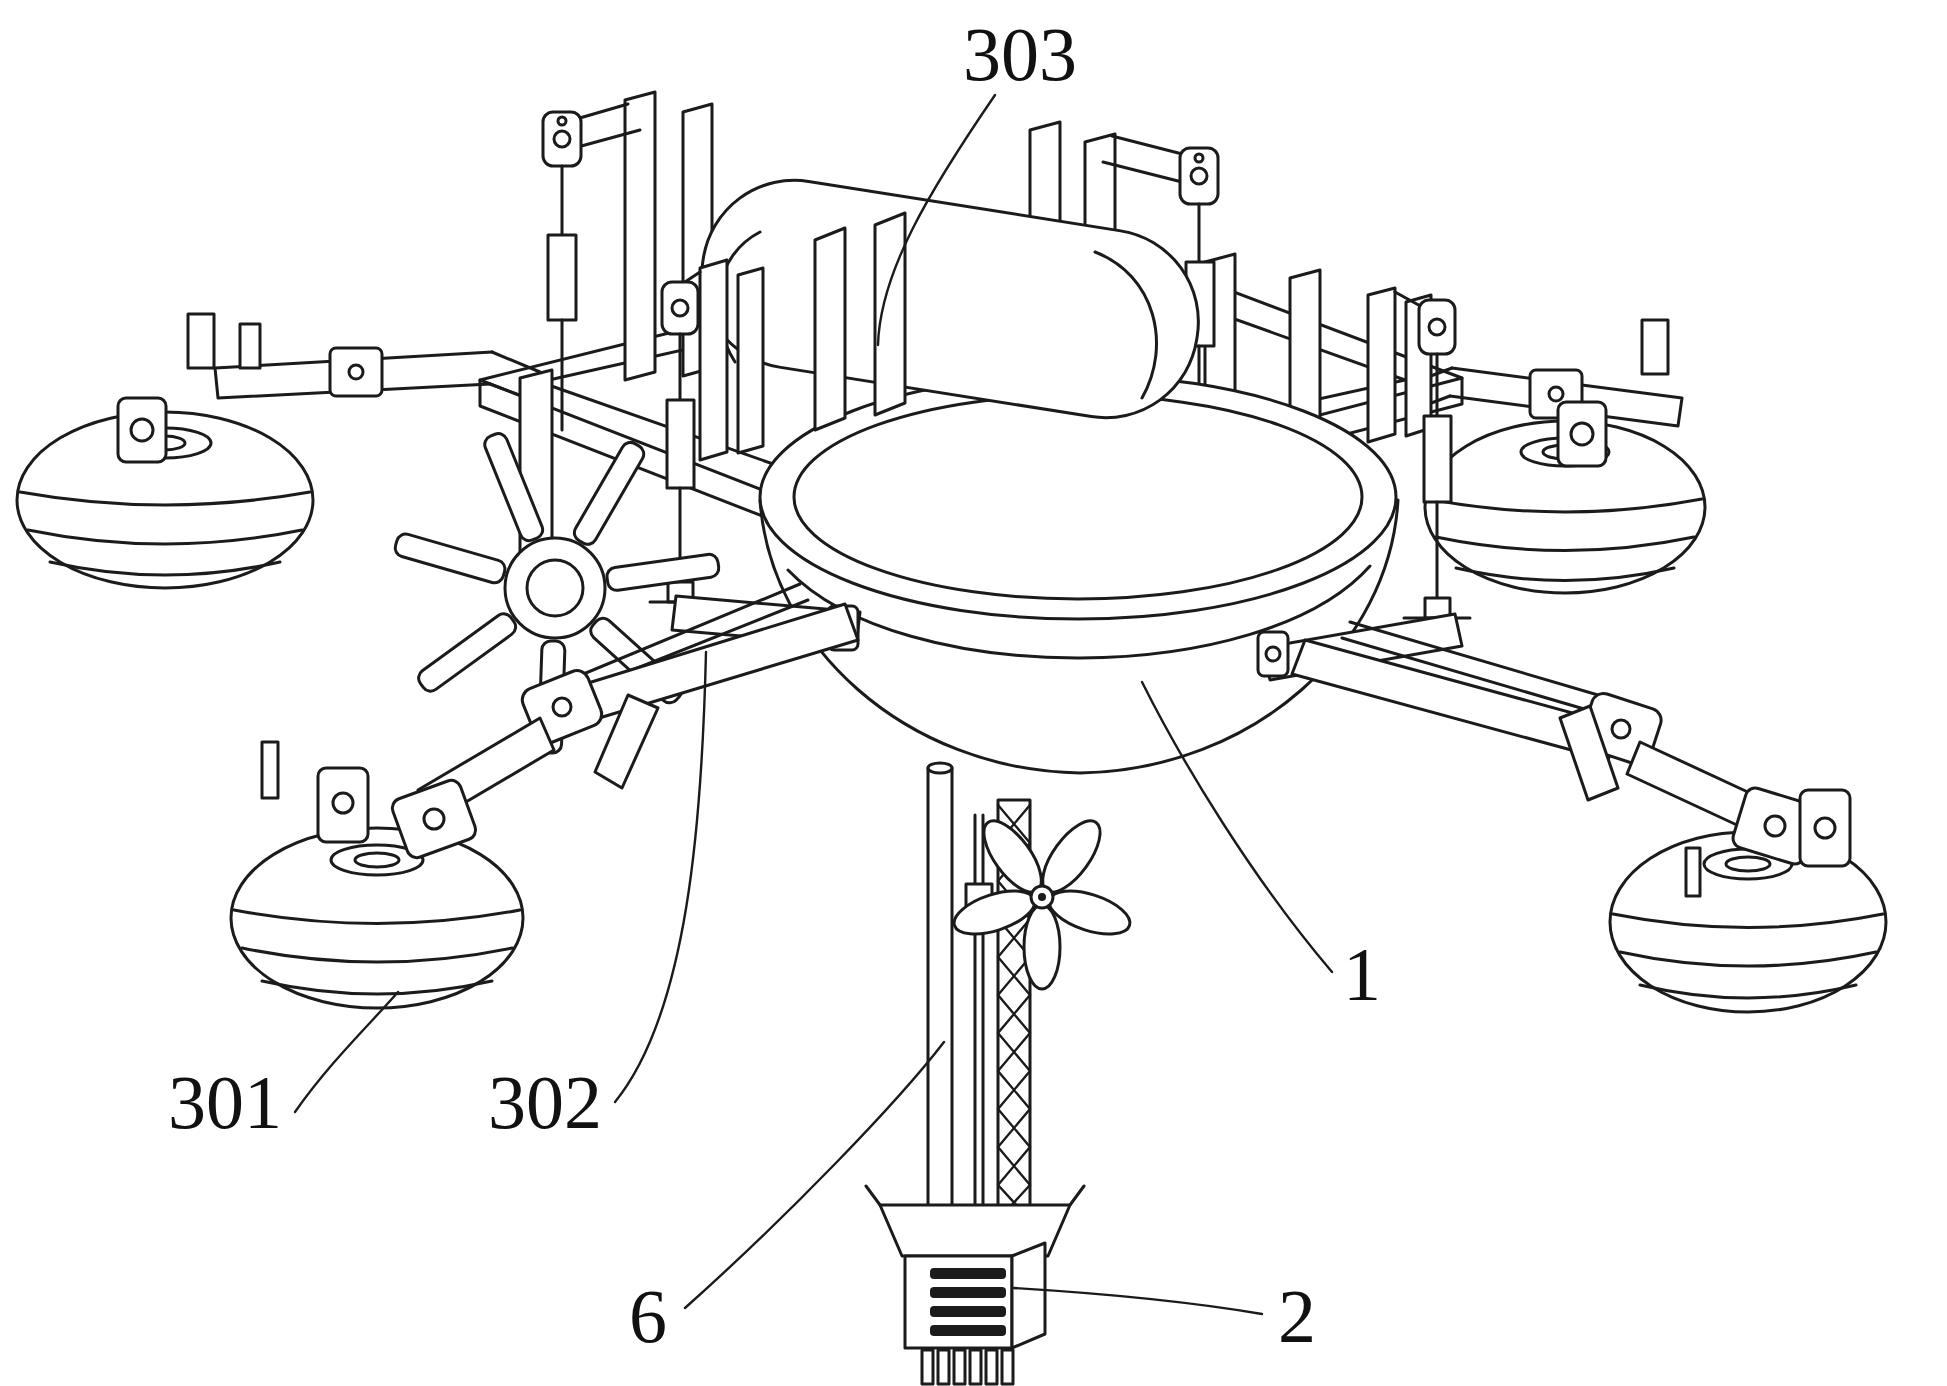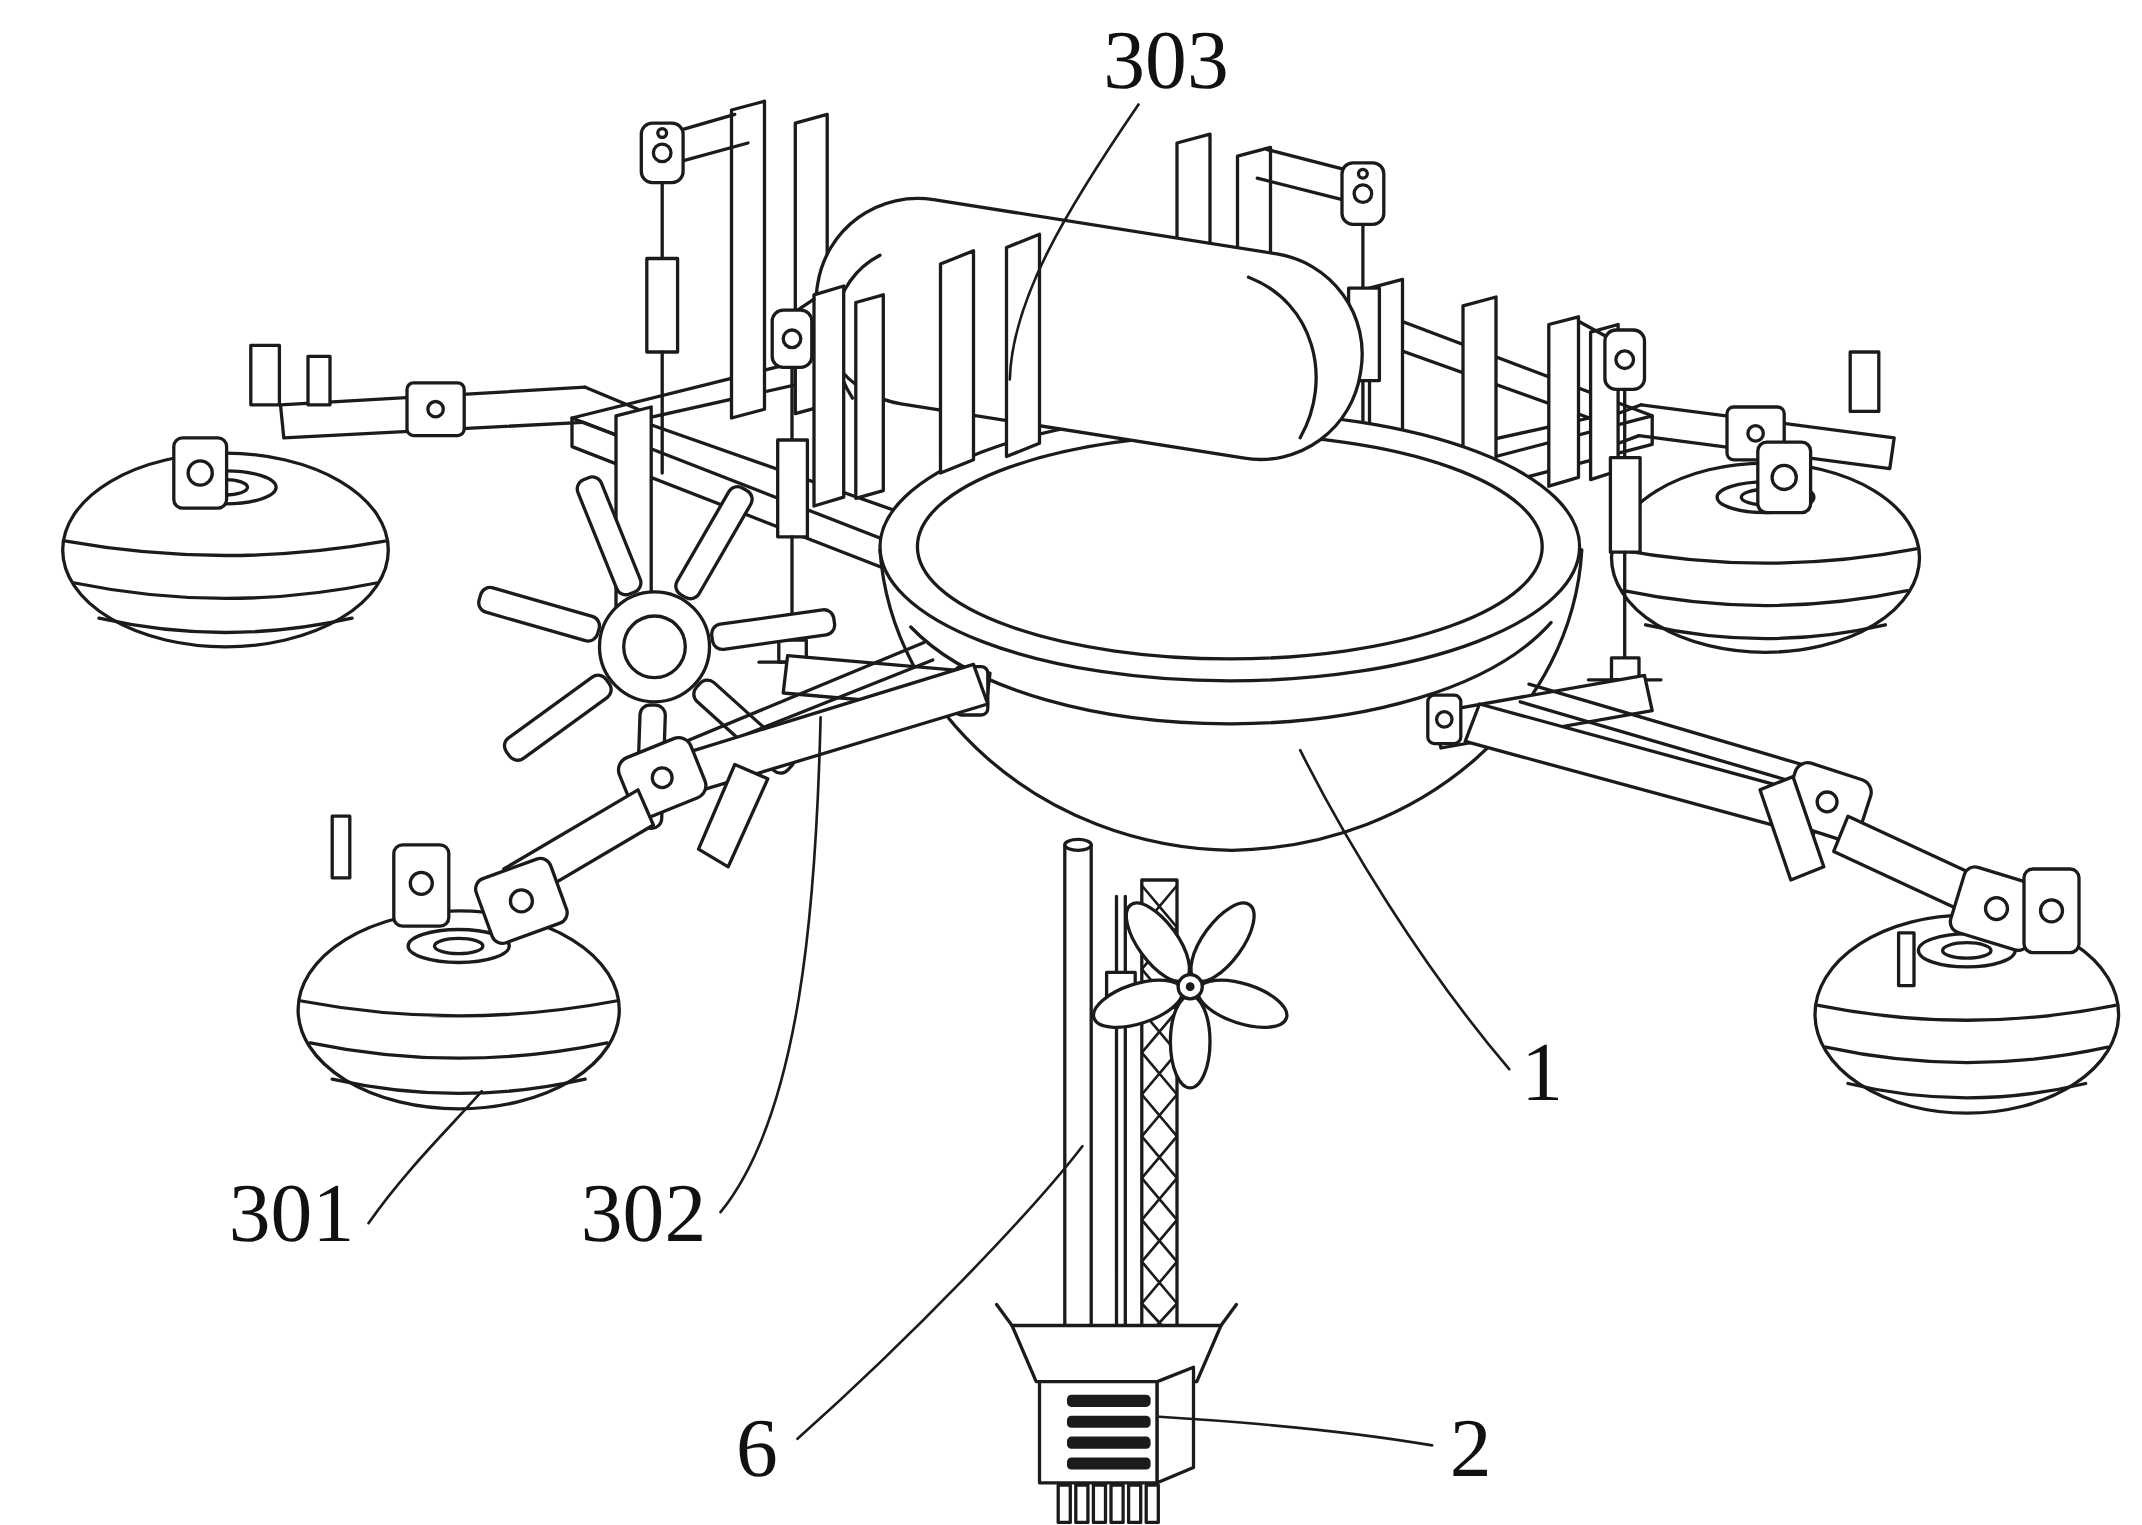--- a/index.html
+++ b/index.html
@@ -4,21 +4,20 @@
 <style>
   * { box-sizing: border-box; }
   html, body { margin: 0; padding: 0; background: #ffffff; }
   .stage {
     position: relative;
     width: 1947px;
     height: 1386px;
     background: #ffffff;
     overflow: hidden;
     font-family: "Liberation Serif", serif;
-    padding-left: 40px;
   }
   svg.fig {
     display: block;
     width: 1947px;
     height: 1386px;
     stroke: #1b1b1b;
     stroke-width: 3;
     fill: none;
     stroke-linecap: round;
     stroke-linejoin: round;

